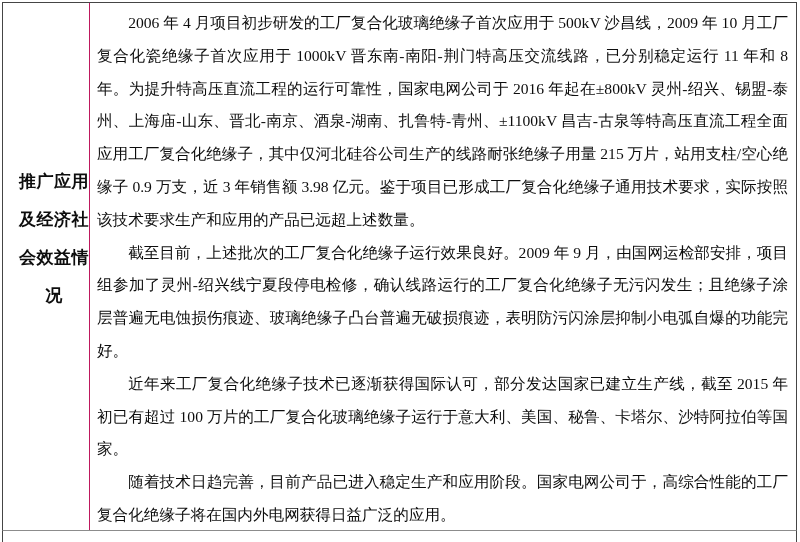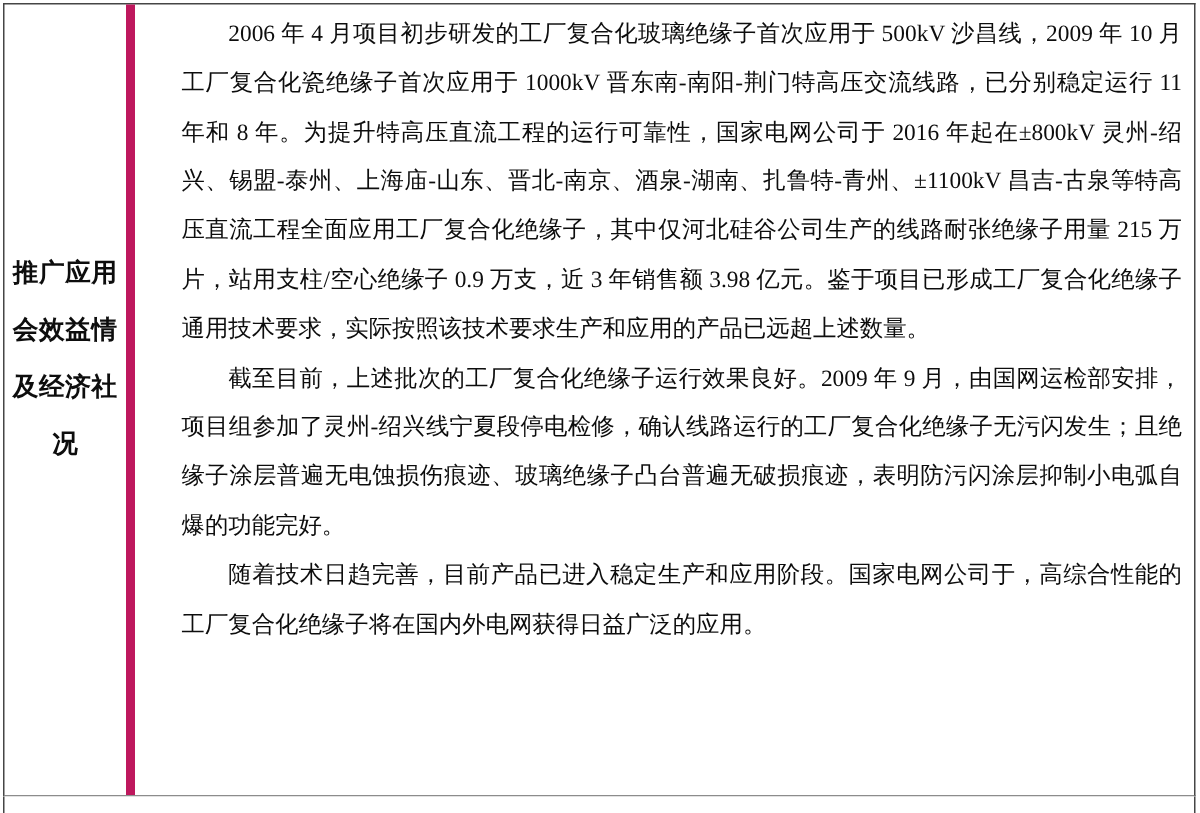--- a/index.html
+++ b/index.html
@@ -29,45 +29,44 @@
     box-sizing: border-box;
     height: 529px;
     border: 1px solid #454545;
     border-bottom: 1px solid #8c8c8c;
     background: #ffffff;
   }
   .label-cell {
     box-sizing: border-box;
     width: 87px;
     flex: 0 0 87px;
-    border-right: 6px solid #be185d;
+    border-right: 1px solid #be185d;
     display: flex;
     flex-direction: column;
-    align-items: center;
+    align-items: flex-end;
     padding-top: 160px;
   }
   .row-header-label {
     font-family: "Liberation Sans", "DejaVu Sans", sans-serif;
     font-weight: bold;
     font-size: 17px;
     line-height: 38px;
     letter-spacing: 0.5px;
     text-align: center;
     color: #0d0d0d;
   }
   .row-header-label span {
     display: block;
     white-space: nowrap;
   }
   .body-cell {
     box-sizing: border-box;
     flex: 1 1 auto;
     padding: 4px 8px 0 7px;
     overflow: hidden;
-    margin-left: 24px;
   }
   .body-cell p {
     margin: 0;
     font-size: 15.6px;
     line-height: 32.8px;
     text-align: justify;
     text-indent: 2em;
     color: #0d0d0d;
   }
   .next-row-partial {
@@ -80,26 +79,27 @@
 </style>
 </head>
 <body>
 
 <div class="page">
   <div class="doc-table">
     <div class="main-row">
       <div class="label-cell">
         <div class="row-header-label">
           <span>推广应用</span>
+          <span>及经济社</span>
           <span>会效益情</span>
-          <span>及经济社</span>
           <span>况</span>
         </div>
       </div>
       <div class="body-cell">
         <p>2006 年 4 月项目初步研发的工厂复合化玻璃绝缘子首次应用于 500kV 沙昌线，2009 年 10 月工厂复合化瓷绝缘子首次应用于 1000kV 晋东南-南阳-荆门特高压交流线路，已分别稳定运行 11 年和 8 年。为提升特高压直流工程的运行可靠性，国家电网公司于 2016 年起在±800kV 灵州-绍兴、锡盟-泰州、上海庙-山东、晋北-南京、酒泉-湖南、扎鲁特-青州、±1100kV 昌吉-古泉等特高压直流工程全面应用工厂复合化绝缘子，其中仅河北硅谷公司生产的线路耐张绝缘子用量 215 万片，站用支柱/空心绝缘子 0.9 万支，近 3 年销售额 3.98 亿元。鉴于项目已形成工厂复合化绝缘子通用技术要求，实际按照该技术要求生产和应用的产品已远超上述数量。</p>
         <p>截至目前，上述批次的工厂复合化绝缘子运行效果良好。2009 年 9 月，由国网运检部安排，项目组参加了灵州-绍兴线宁夏段停电检修，确认线路运行的工厂复合化绝缘子无污闪发生；且绝缘子涂层普遍无电蚀损伤痕迹、玻璃绝缘子凸台普遍无破损痕迹，表明防污闪涂层抑制小电弧自爆的功能完好。</p>
+        <p>近年来工厂复合化绝缘子技术已逐渐获得国际认可，部分发达国家已建立生产线，截至 2015 年初已有超过 100 万片的工厂复合化玻璃绝缘子运行于意大利、美国、秘鲁、卡塔尔、沙特阿拉伯等国家。</p>
         <p>随着技术日趋完善，目前产品已进入稳定生产和应用阶段。国家电网公司于，高综合性能的工厂复合化绝缘子将在国内外电网获得日益广泛的应用。</p>
       </div>
     </div>
     <div class="next-row-partial"></div>
   </div>
 </div>
 
 </body></html>

